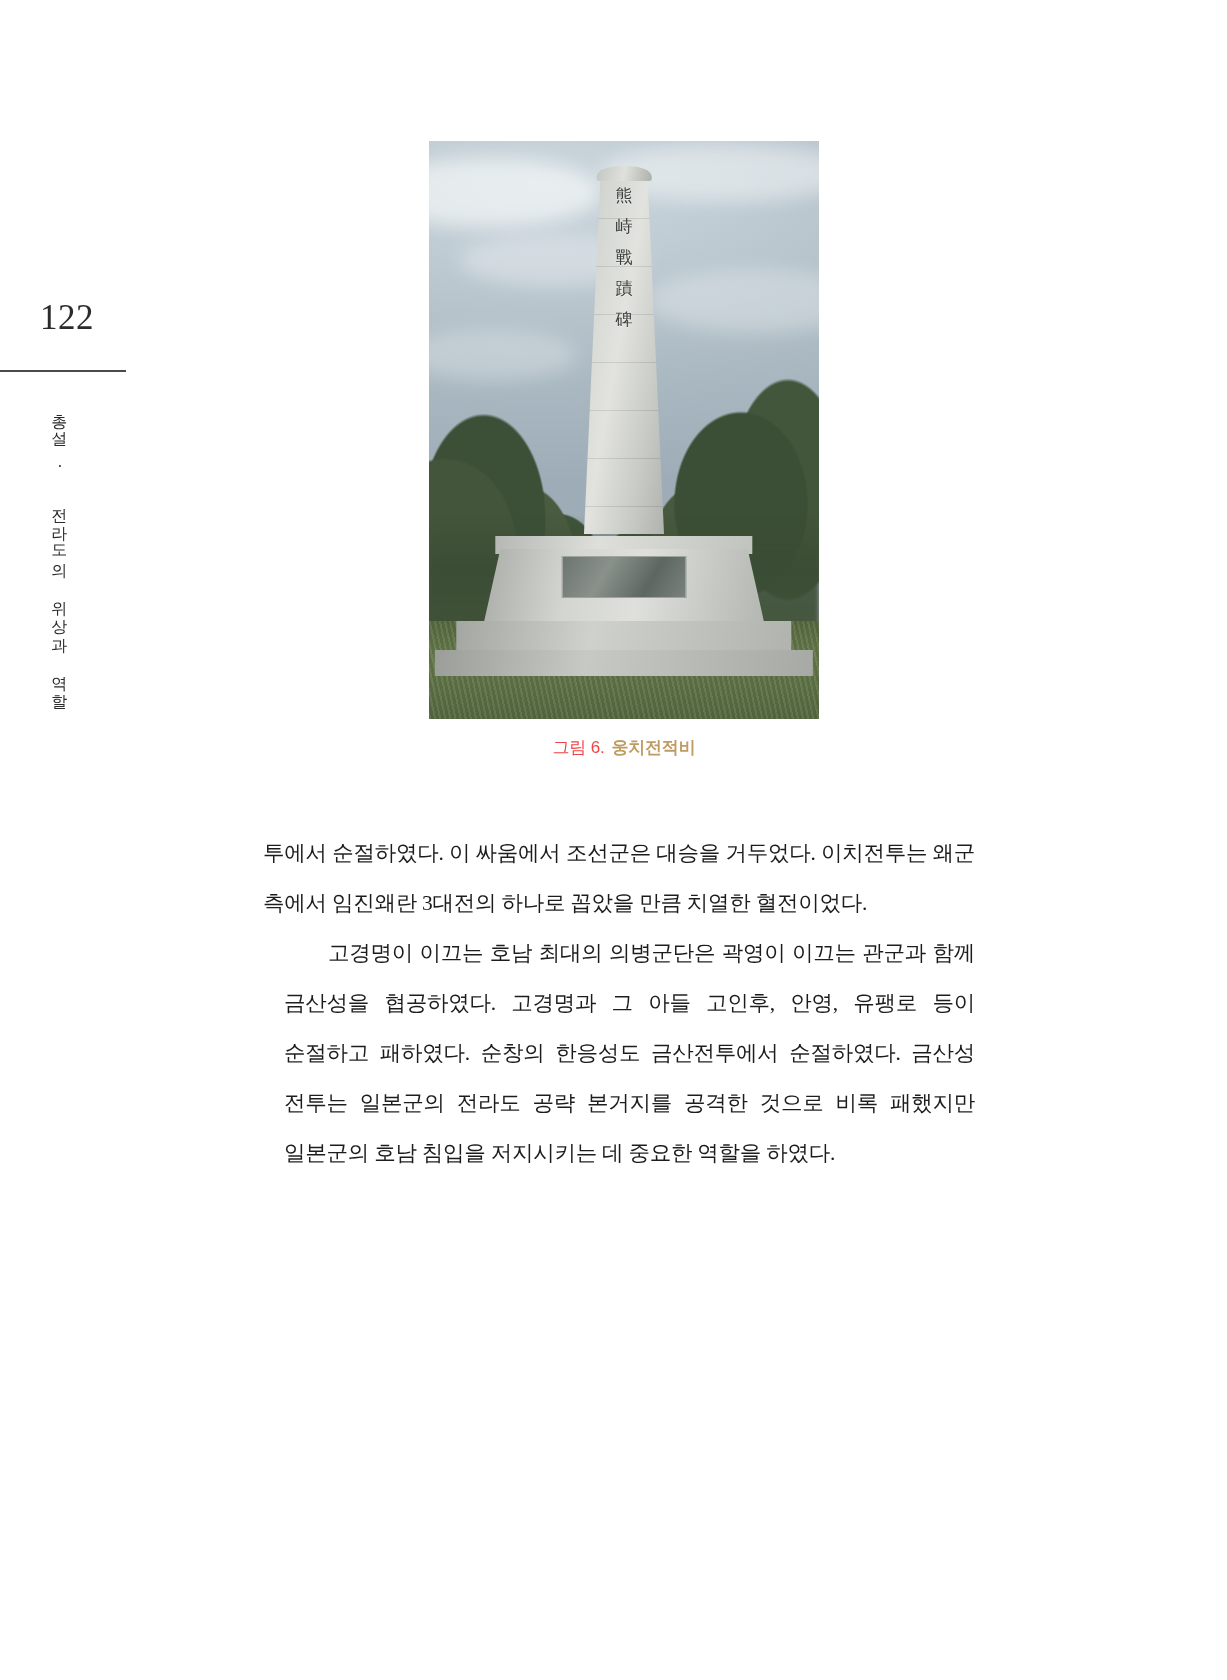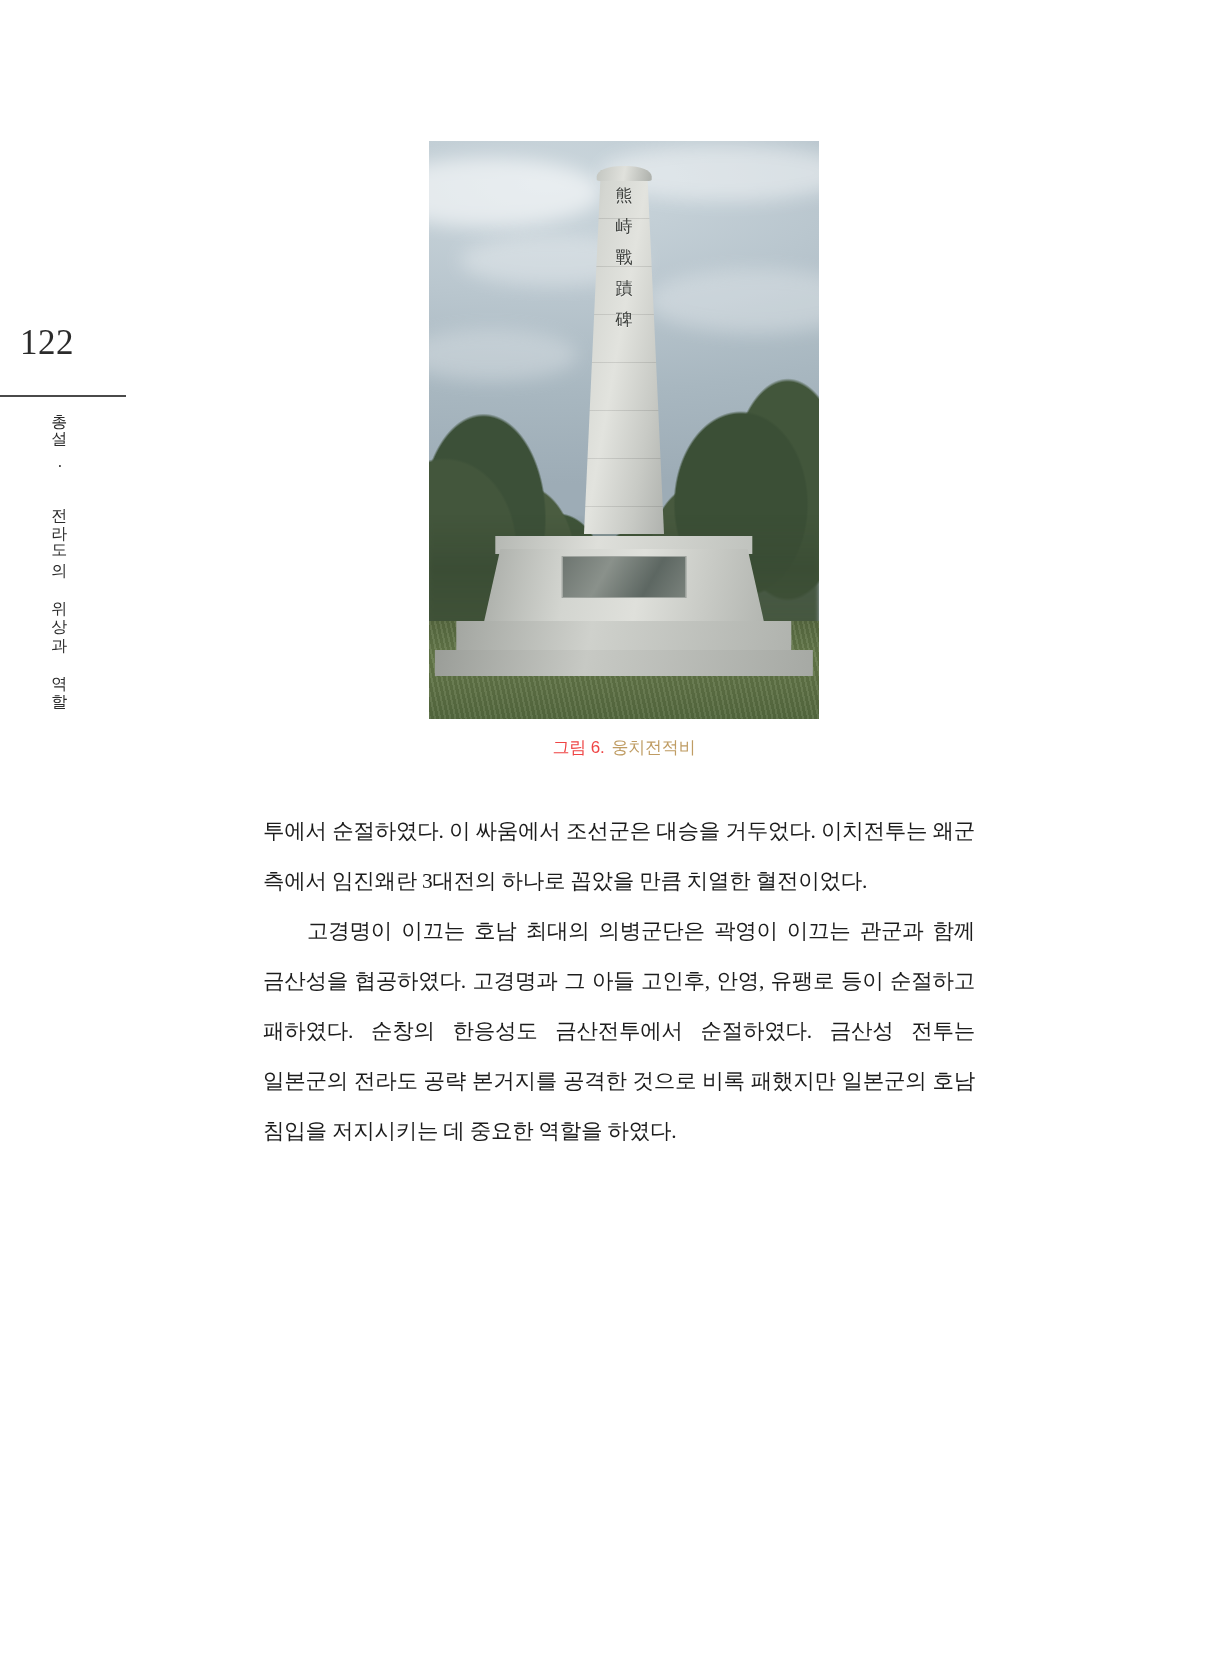--- a/index.html
+++ b/index.html
@@ -21,25 +21,24 @@
   #folio-block {
     position: absolute;
     left: 0;
     top: 300px;
     width: 130px;
   }
   #page-number {
     font-family: "Liberation Serif", "DejaVu Serif", serif;
     font-size: 35px;
     color: #2b2b2b;
-    text-align: center;
+    text-align: right;
     padding-right: 36px;
     line-height: 1;
     letter-spacing: 0.5px;
-    margin-top: 25px;
   }
   #folio-rule {
     margin-top: 35px;
     width: 126px;
     height: 1.5px;
     background: #4a4a4a;
   }
   #running-head {
     position: absolute;
     left: 0px;
@@ -213,40 +212,40 @@
   
   #figure-caption {
     margin-top: 17px;
     text-align: center;
     font-family: "Liberation Sans", sans-serif;
     font-size: 17px;
     letter-spacing: -0.2px;
     white-space: nowrap;
   }
   #figure-caption .cap-label { color: #ef4444; font-weight: 400; }
-  #figure-caption .cap-title { color: #bf9c63; font-weight: 400; margin-left: 7px; }
+  #figure-caption .cap-title { color: #bf9c63; font-weight: 700; margin-left: 7px; }
 
   
   #body {
     position: absolute;
     left: 263px;
-    top: 806px;
+    top: 828px;
     width: 712px;
   }
   #body p {
     font-family: "Liberation Serif", "DejaVu Serif", serif;
     font-size: 21.5px;
     line-height: 50px;
     color: #1c1c1c;
     letter-spacing: -0.25px;
     text-align: justify;
     text-justify: inter-character;
     word-break: keep-all;
   }
-  #body p.indent { text-indent: 44px; }
+  #body p.indent { text-indent: 44px; margin-left: 21px; }
 </style>
 </head>
 <body>
 
 <div id="page">
 
   <div id="folio-block">
     <div id="page-number">122</div>
     <div id="folio-rule"></div>
   </div>

